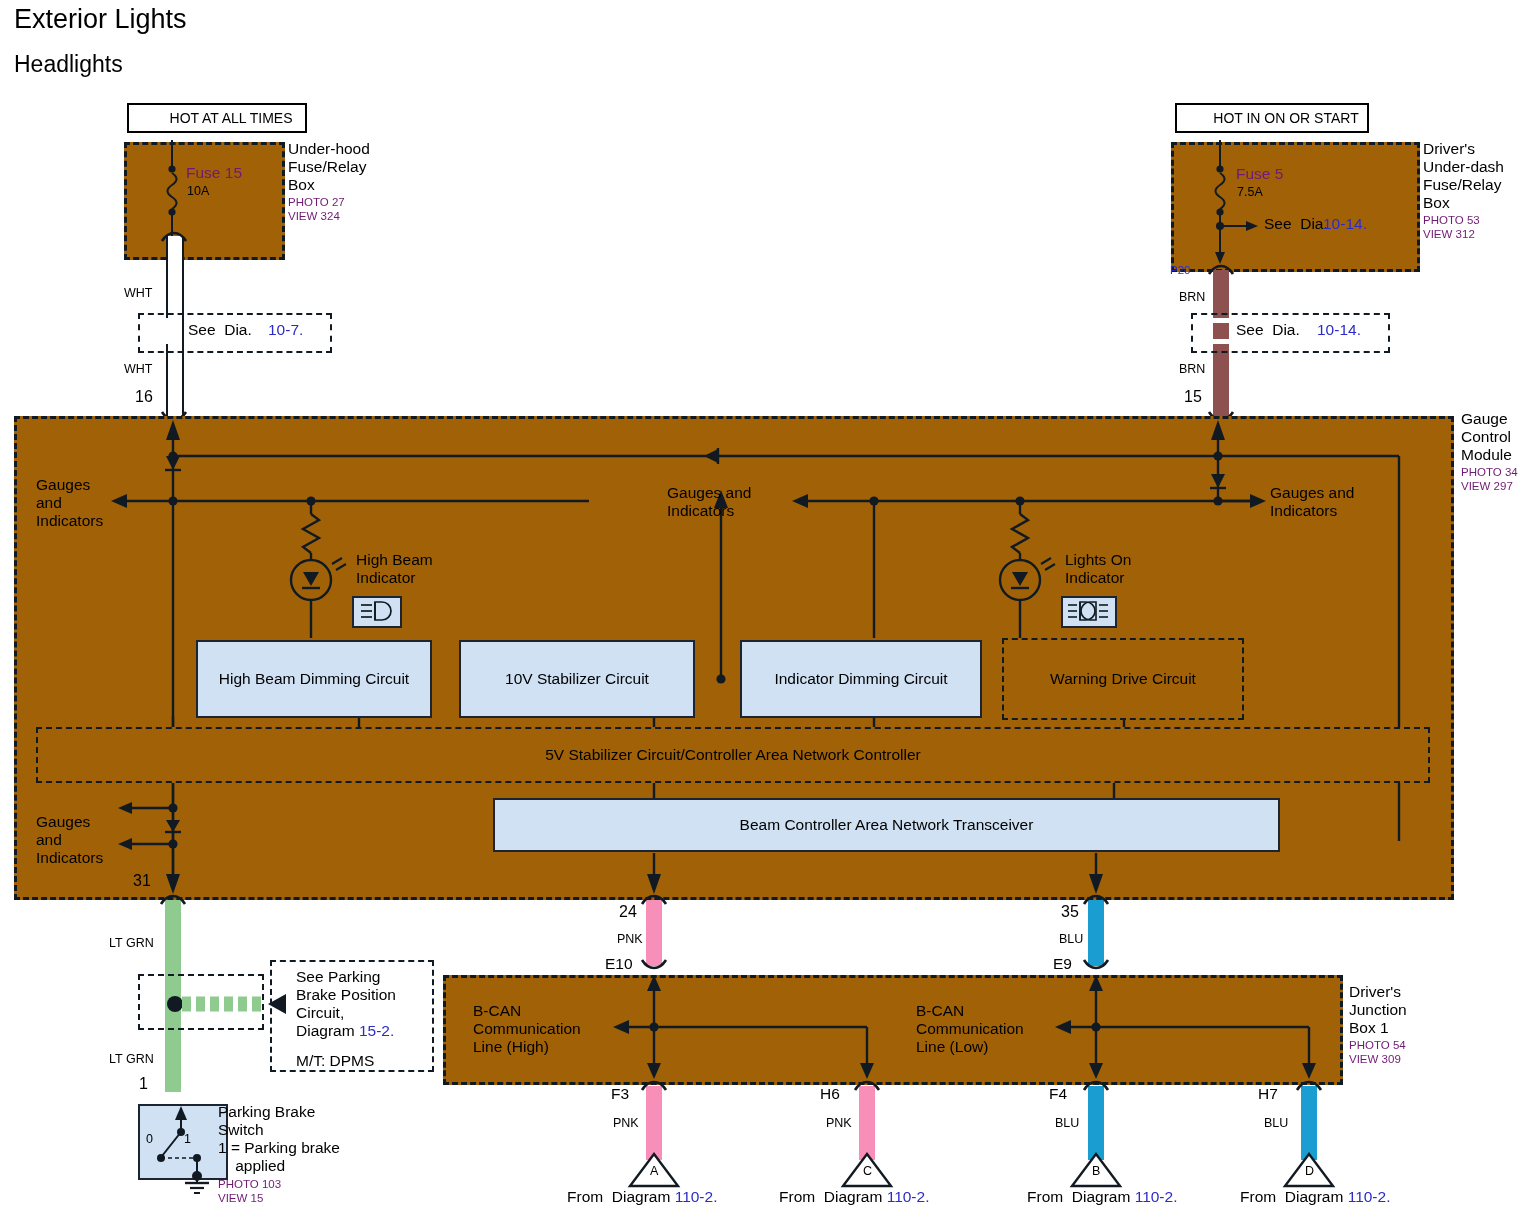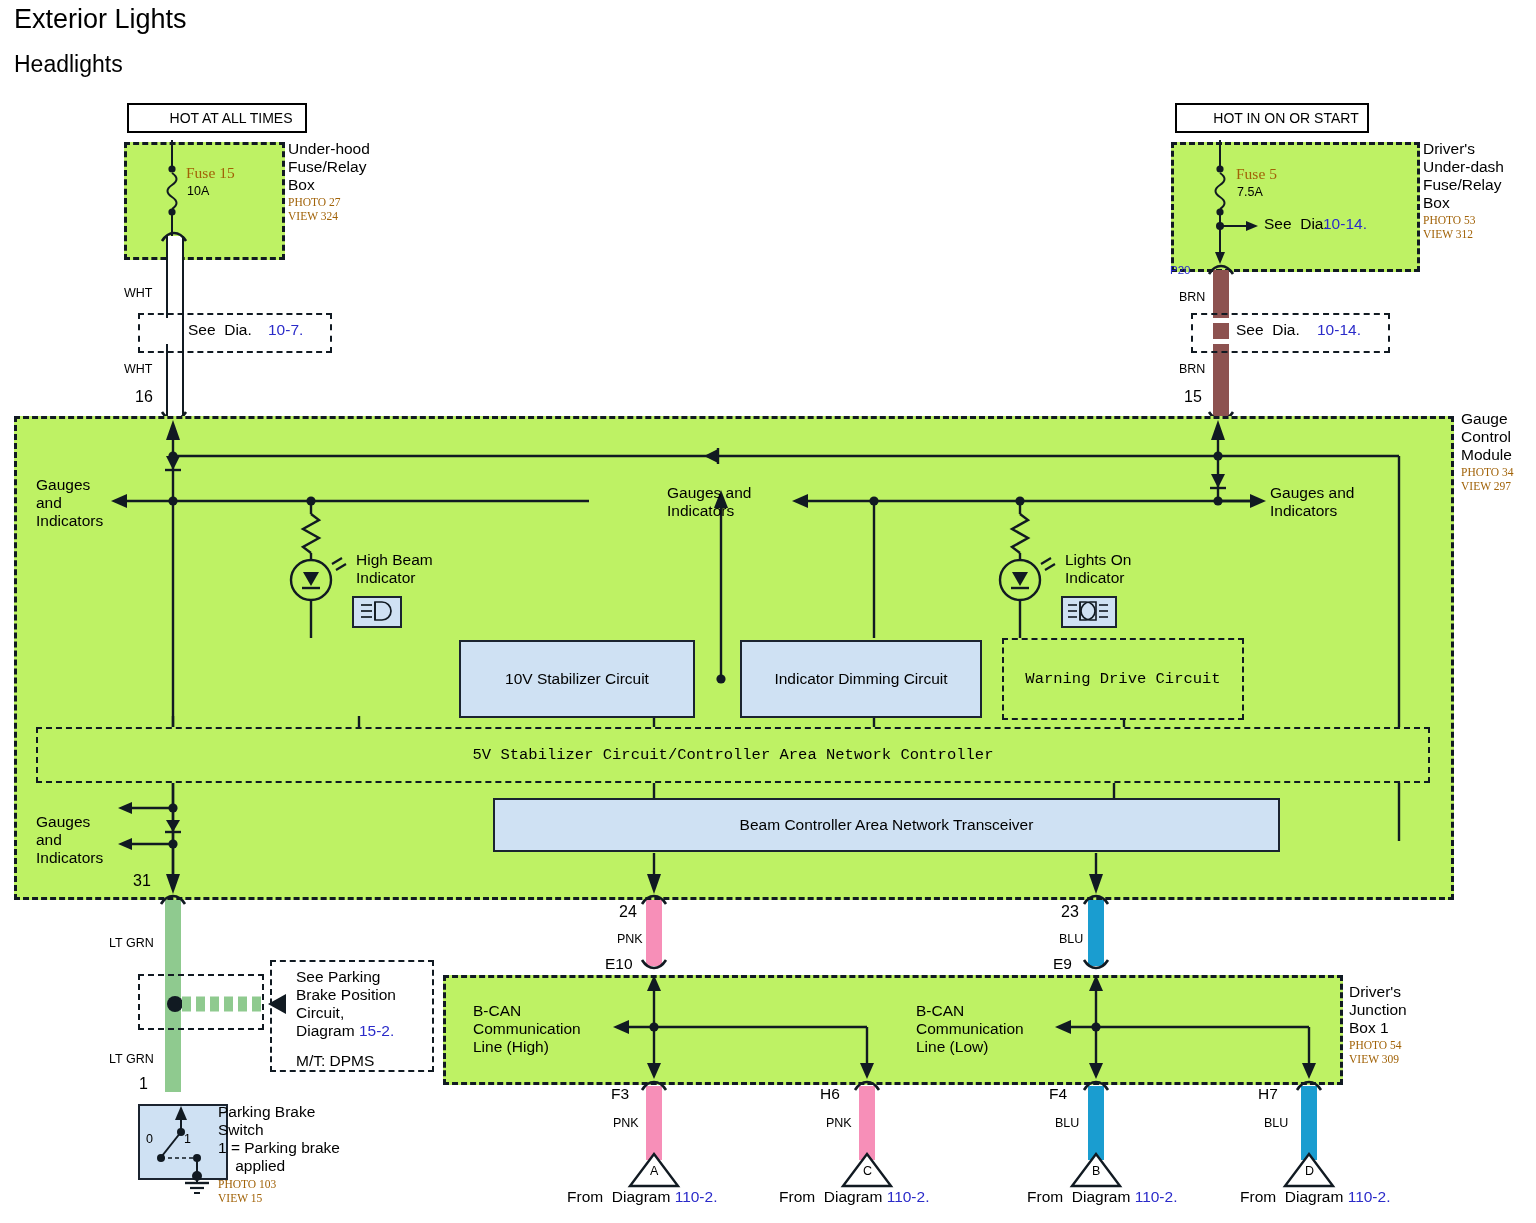--- a/index.html
+++ b/index.html
@@ -1,30 +1,30 @@
 <!DOCTYPE html>
 <html><head>
 <meta charset="utf-8">
 <style>
   html,body{margin:0;padding:0;background:#fff;}
   body{font-family:"Liberation Sans","DejaVu Sans",sans-serif;color:#000;}
   #page{position:relative;width:1536px;height:1223px;overflow:hidden;background:#fff;}
   .abs{position:absolute;}
   .t{position:absolute;white-space:pre;line-height:1.16;}
-  .blu{color:#a16207;font-family:Liberation Serif, serif;}
+  .blu{color:#701a75;}
   .lnk{color:#2b2bc9;}
   .ttl{font-size:27px;}
   .sub{font-size:23px;}
   .lbl{font-size:15.5px;}
   .lbl14{font-size:14px;}
   .sm{font-size:12.5px;}
   .sm11{font-size:11.5px;}
   .big{font-size:16px;}
   .solidbox{border:2px solid #1b2430;background:#cfe1f3;}
-  .dashbox{border:3px dashed #111a22;background:#bef264;font-family:Liberation Mono, monospace;}
+  .dashbox{border:3px dashed #111a22;background:#a16207;}
   .dashplain{border:2px dashed #111a22;background:transparent;}
   .whitebox{border:2px solid #000;background:#fff;padding-left:28px;}
   .dot{position:absolute;width:8px;height:8px;border-radius:50%;background:#111a22;}
   .ctr{display:flex;align-items:center;justify-content:center;text-align:center;}
   svg{display:block;overflow:visible;}
 </style>
 </head>
 <body>
 
 <div id="page">
@@ -238,20 +238,23 @@
       <line x1="4" y1="6" x2="13" y2="6" stroke="#111a22" stroke-width="1.6"></line>
       <line x1="4" y1="12" x2="13" y2="12" stroke="#111a22" stroke-width="1.6"></line>
       <line x1="4" y1="18" x2="13" y2="18" stroke="#111a22" stroke-width="1.6"></line>
       <path d="M32 3 L26 3 a9 9 0 0 0 0 18 L32 21 Z" stroke="#111a22" stroke-width="1.6" fill="none"></path>
       <line x1="35" y1="6" x2="44" y2="6" stroke="#111a22" stroke-width="1.6"></line>
       <line x1="35" y1="12" x2="44" y2="12" stroke="#111a22" stroke-width="1.6"></line>
       <line x1="35" y1="18" x2="44" y2="18" stroke="#111a22" stroke-width="1.6"></line>
     </svg>
   </div>
 
+  <div class="abs solidbox ctr" style="left:196px;top:640px;width:232px;height:74px;">
+    <span class="lbl">High Beam Dimming Circuit</span>
+  </div>
   <div class="abs solidbox ctr" style="left:459px;top:640px;width:232px;height:74px;">
     <span class="lbl">10V Stabilizer Circuit</span>
   </div>
   <div class="abs solidbox ctr" style="left:740px;top:640px;width:238px;height:74px;">
     <span class="lbl">Indicator Dimming Circuit</span>
   </div>
   <div class="abs dashbox ctr" style="left:1002px;top:638px;width:238px;height:78px;border-width:2px;">
     <span class="lbl">Warning Drive Circuit</span>
   </div>
 
@@ -325,21 +328,21 @@
   <div class="t sm" style="left:617px;top:932px;">PNK</div>
   <div class="t lbl" style="left:605px;top:955px;">E10</div>
 
   <div class="abs" style="left:1088px;top:900px;width:16px;height:66px;background:#1a9dd0;"></div>
   <svg class="abs" style="left:1082px;top:894px;" width="28" height="12">
     <path d="M2 10 q5 -8 12 -8 q7 0 12 8" stroke="#111a22" stroke-width="2.6" fill="none"></path>
   </svg>
   <svg class="abs" style="left:1082px;top:958px;" width="28" height="12">
     <path d="M2 2 q5 8 12 8 q7 0 12 -8" stroke="#111a22" stroke-width="2.6" fill="none"></path>
   </svg>
-  <div class="t big" style="left:1061px;top:903px;">23</div>
+  <div class="t big" style="left:1061px;top:903px;">35</div>
   <div class="t sm" style="left:1059px;top:932px;">BLU</div>
   <div class="t lbl" style="left:1053px;top:955px;">E9</div>
 
   <div class="abs dashbox" style="left:443px;top:975px;width:894px;height:104px;"></div>
   <div class="t lbl" style="left:1349px;top:983px;">Driver's</div>
   <div class="t lbl" style="left:1349px;top:1001px;">Junction</div>
   <div class="t lbl" style="left:1349px;top:1019px;">Box 1</div>
   <div class="t sm11 blu" style="left:1349px;top:1039px;">PHOTO 54</div>
   <div class="t sm11 blu" style="left:1349px;top:1053px;">VIEW 309</div>
 

